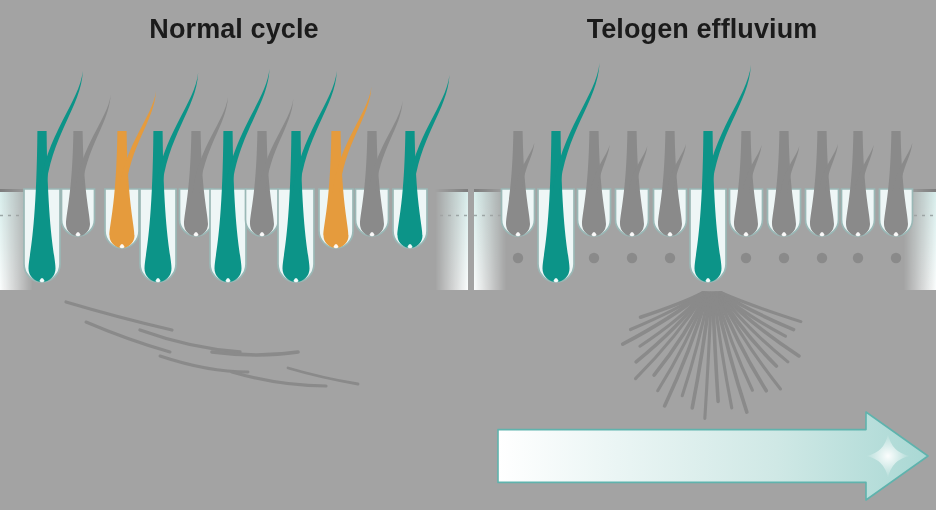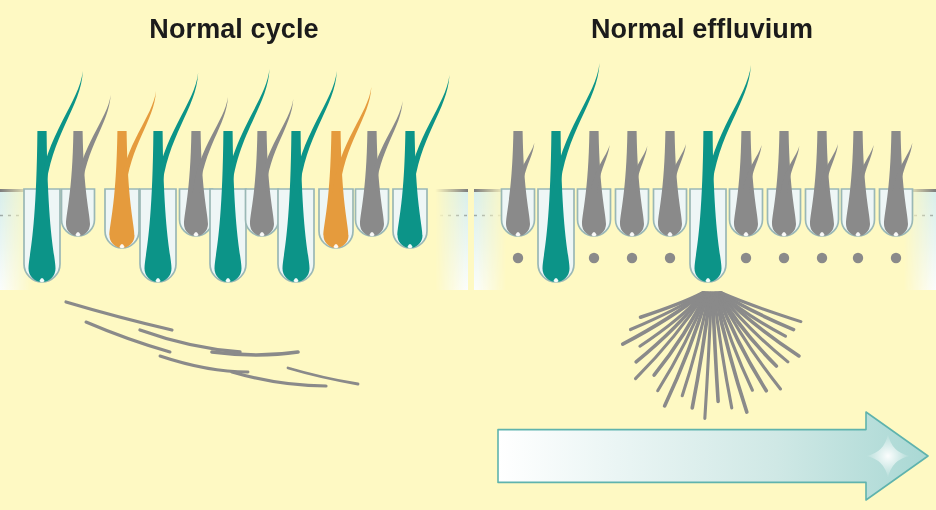--- a/index.html
+++ b/index.html
@@ -1,38 +1,38 @@
 <!DOCTYPE html>
 <html><head>
 <meta charset="utf-8">
 <style>
   html,body{margin:0;padding:0;background:#fff;}
   body{font-family:"Liberation Sans", sans-serif;}
-  #stage{position:relative;width:936px;height:510px;background:#fef9c3;overflow:hidden;}
+  #stage{position:relative;width:936px;height:510px;background:#a3a3a3;overflow:hidden;}
   .panel-title{
     position:absolute;top:14px;font-size:27px;font-weight:700;
     color:#1b1b1b;text-align:center;letter-spacing:.1px;white-space:nowrap;
   }
   #title-left{left:0;width:468px;}
   #title-right{left:468px;width:468px;}
   svg.layer{position:absolute;left:0;top:0;width:936px;height:510px;}
   .banner-text{
     position:absolute;left:505px;top:425px;width:360px;
     text-align:center;font-size:22px;line-height:26px;color:#1d1d1d;
     white-space:pre-line;
   }
 </style>
 </head>
 <body>
 
 <div id="stage">
 
   <div class="panel-title" id="title-left" style="left: 0px;">Normal cycle</div>
 
-  <div class="panel-title" id="title-right" style="left: 468px;">Normal effluvium</div>
+  <div class="panel-title" id="title-right" style="left: 468px;">Telogen effluvium</div>
 
   <svg class="layer" id="art" viewBox="0 0 936 510">
     <defs>
       <linearGradient id="skinGrad" x1="0" y1="0" x2="0" y2="1">
         <stop offset="0%" stop-color="#d8eeec"></stop>
         <stop offset="55%" stop-color="#eaf6f5"></stop>
         <stop offset="100%" stop-color="#fbfdfd"></stop>
       </linearGradient>
       <linearGradient id="skinFadeL" x1="0" y1="0" x2="1" y2="0">
         <stop offset="0%" stop-color="#ffffff" stop-opacity="1"></stop>

